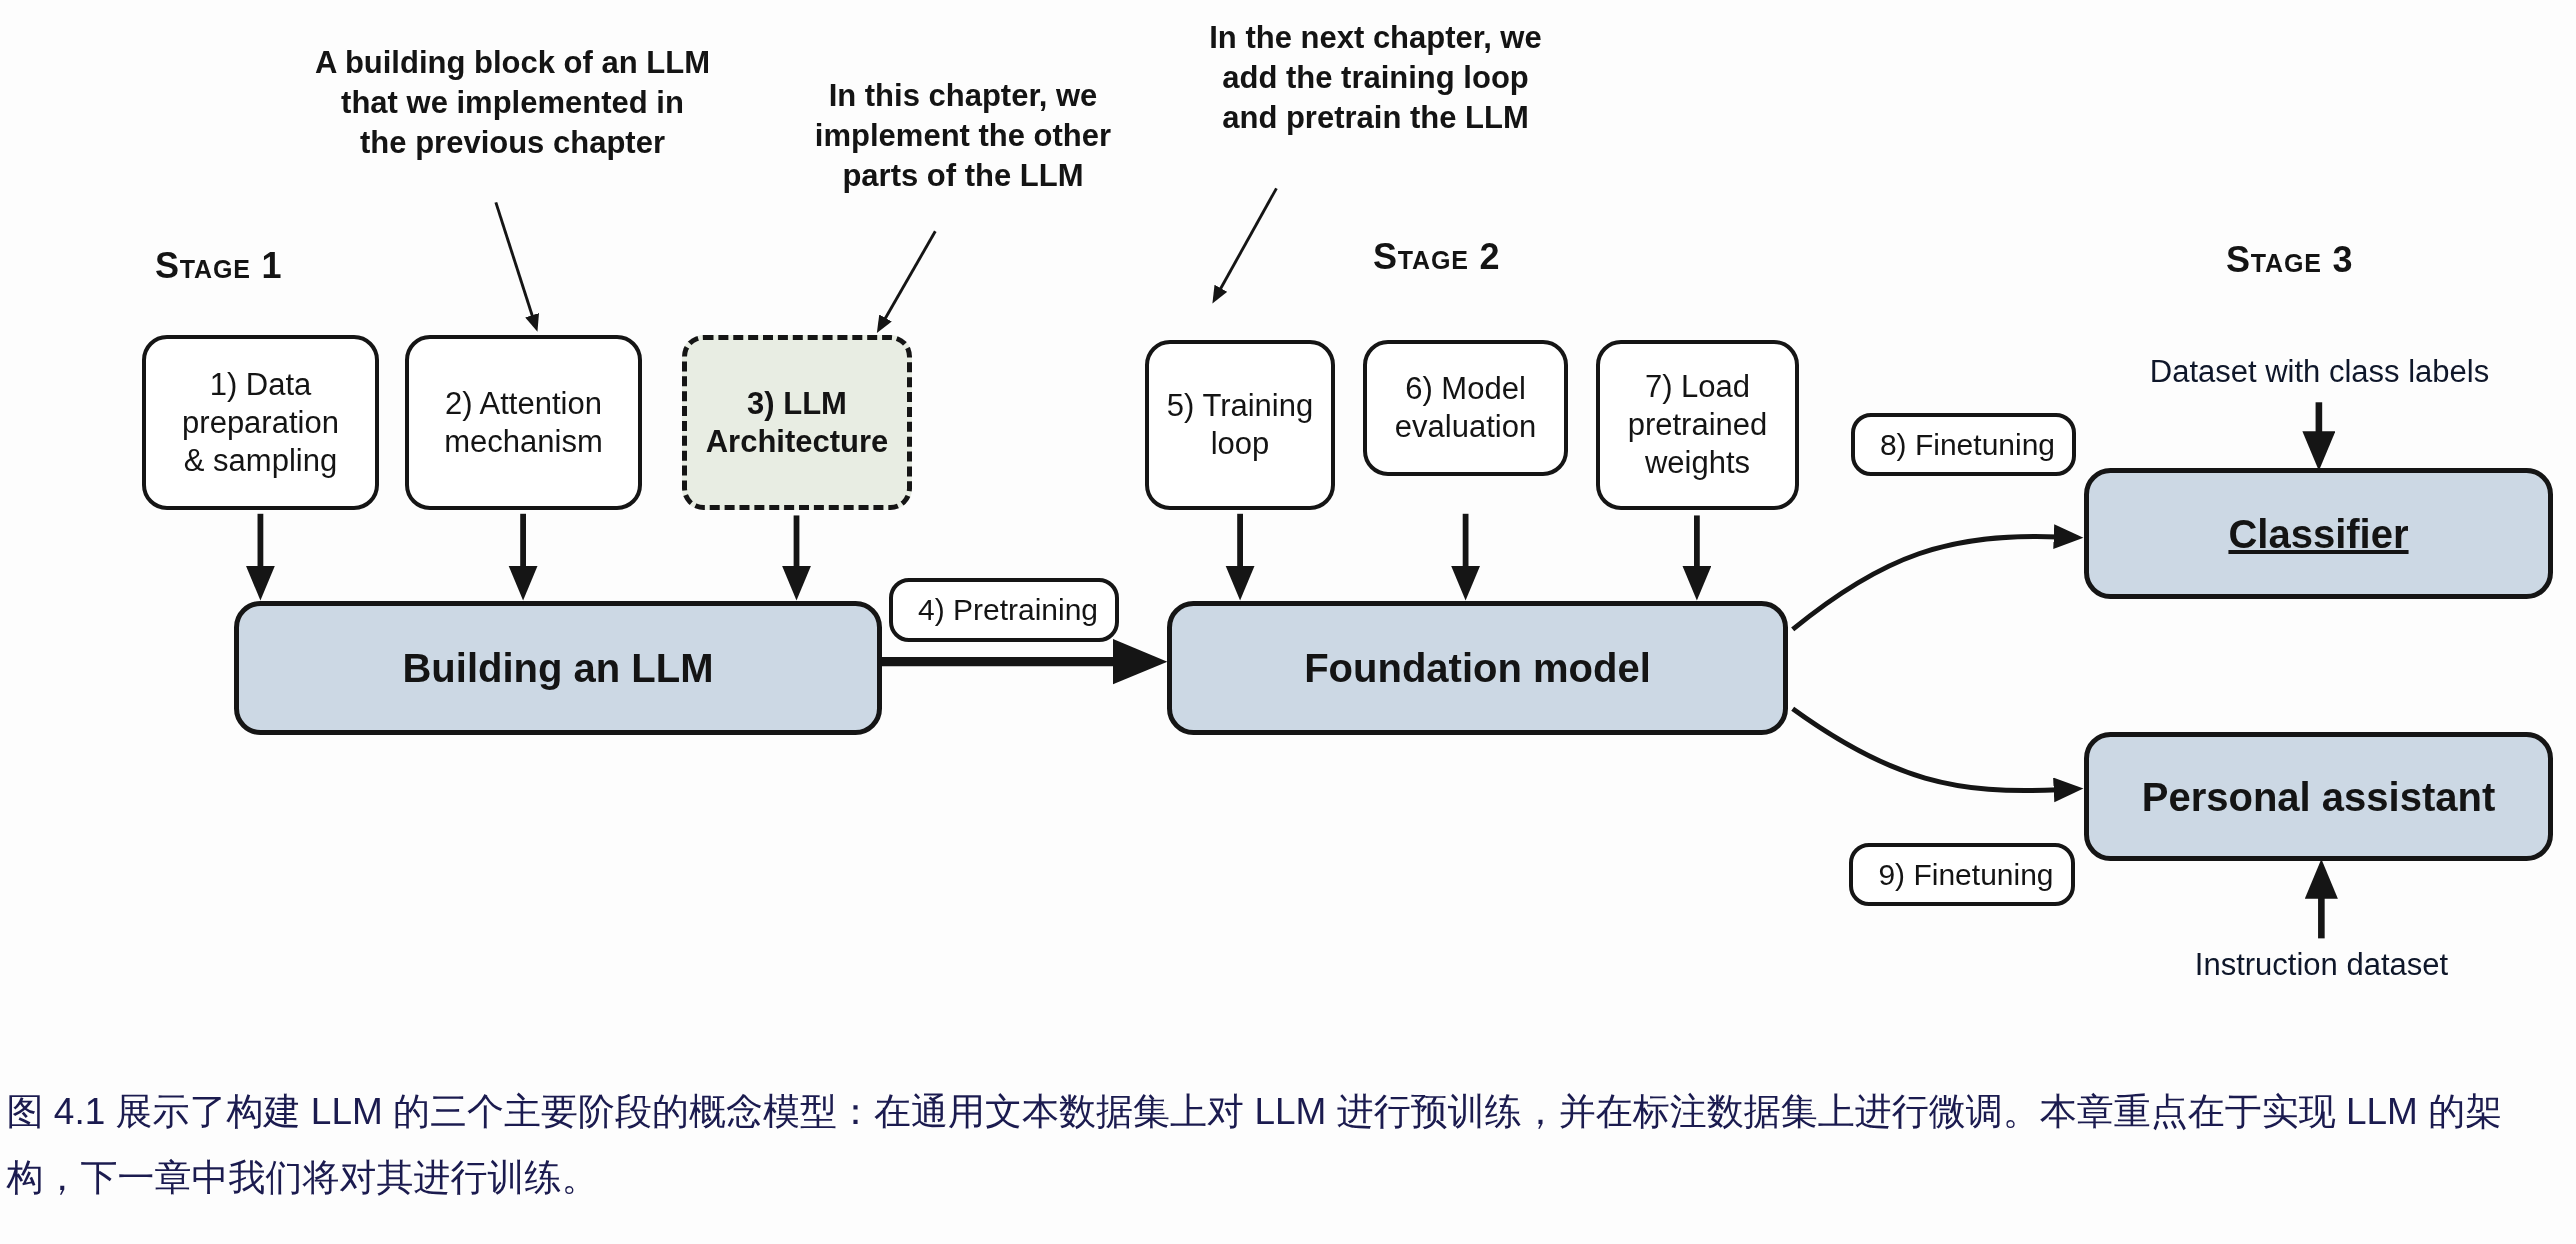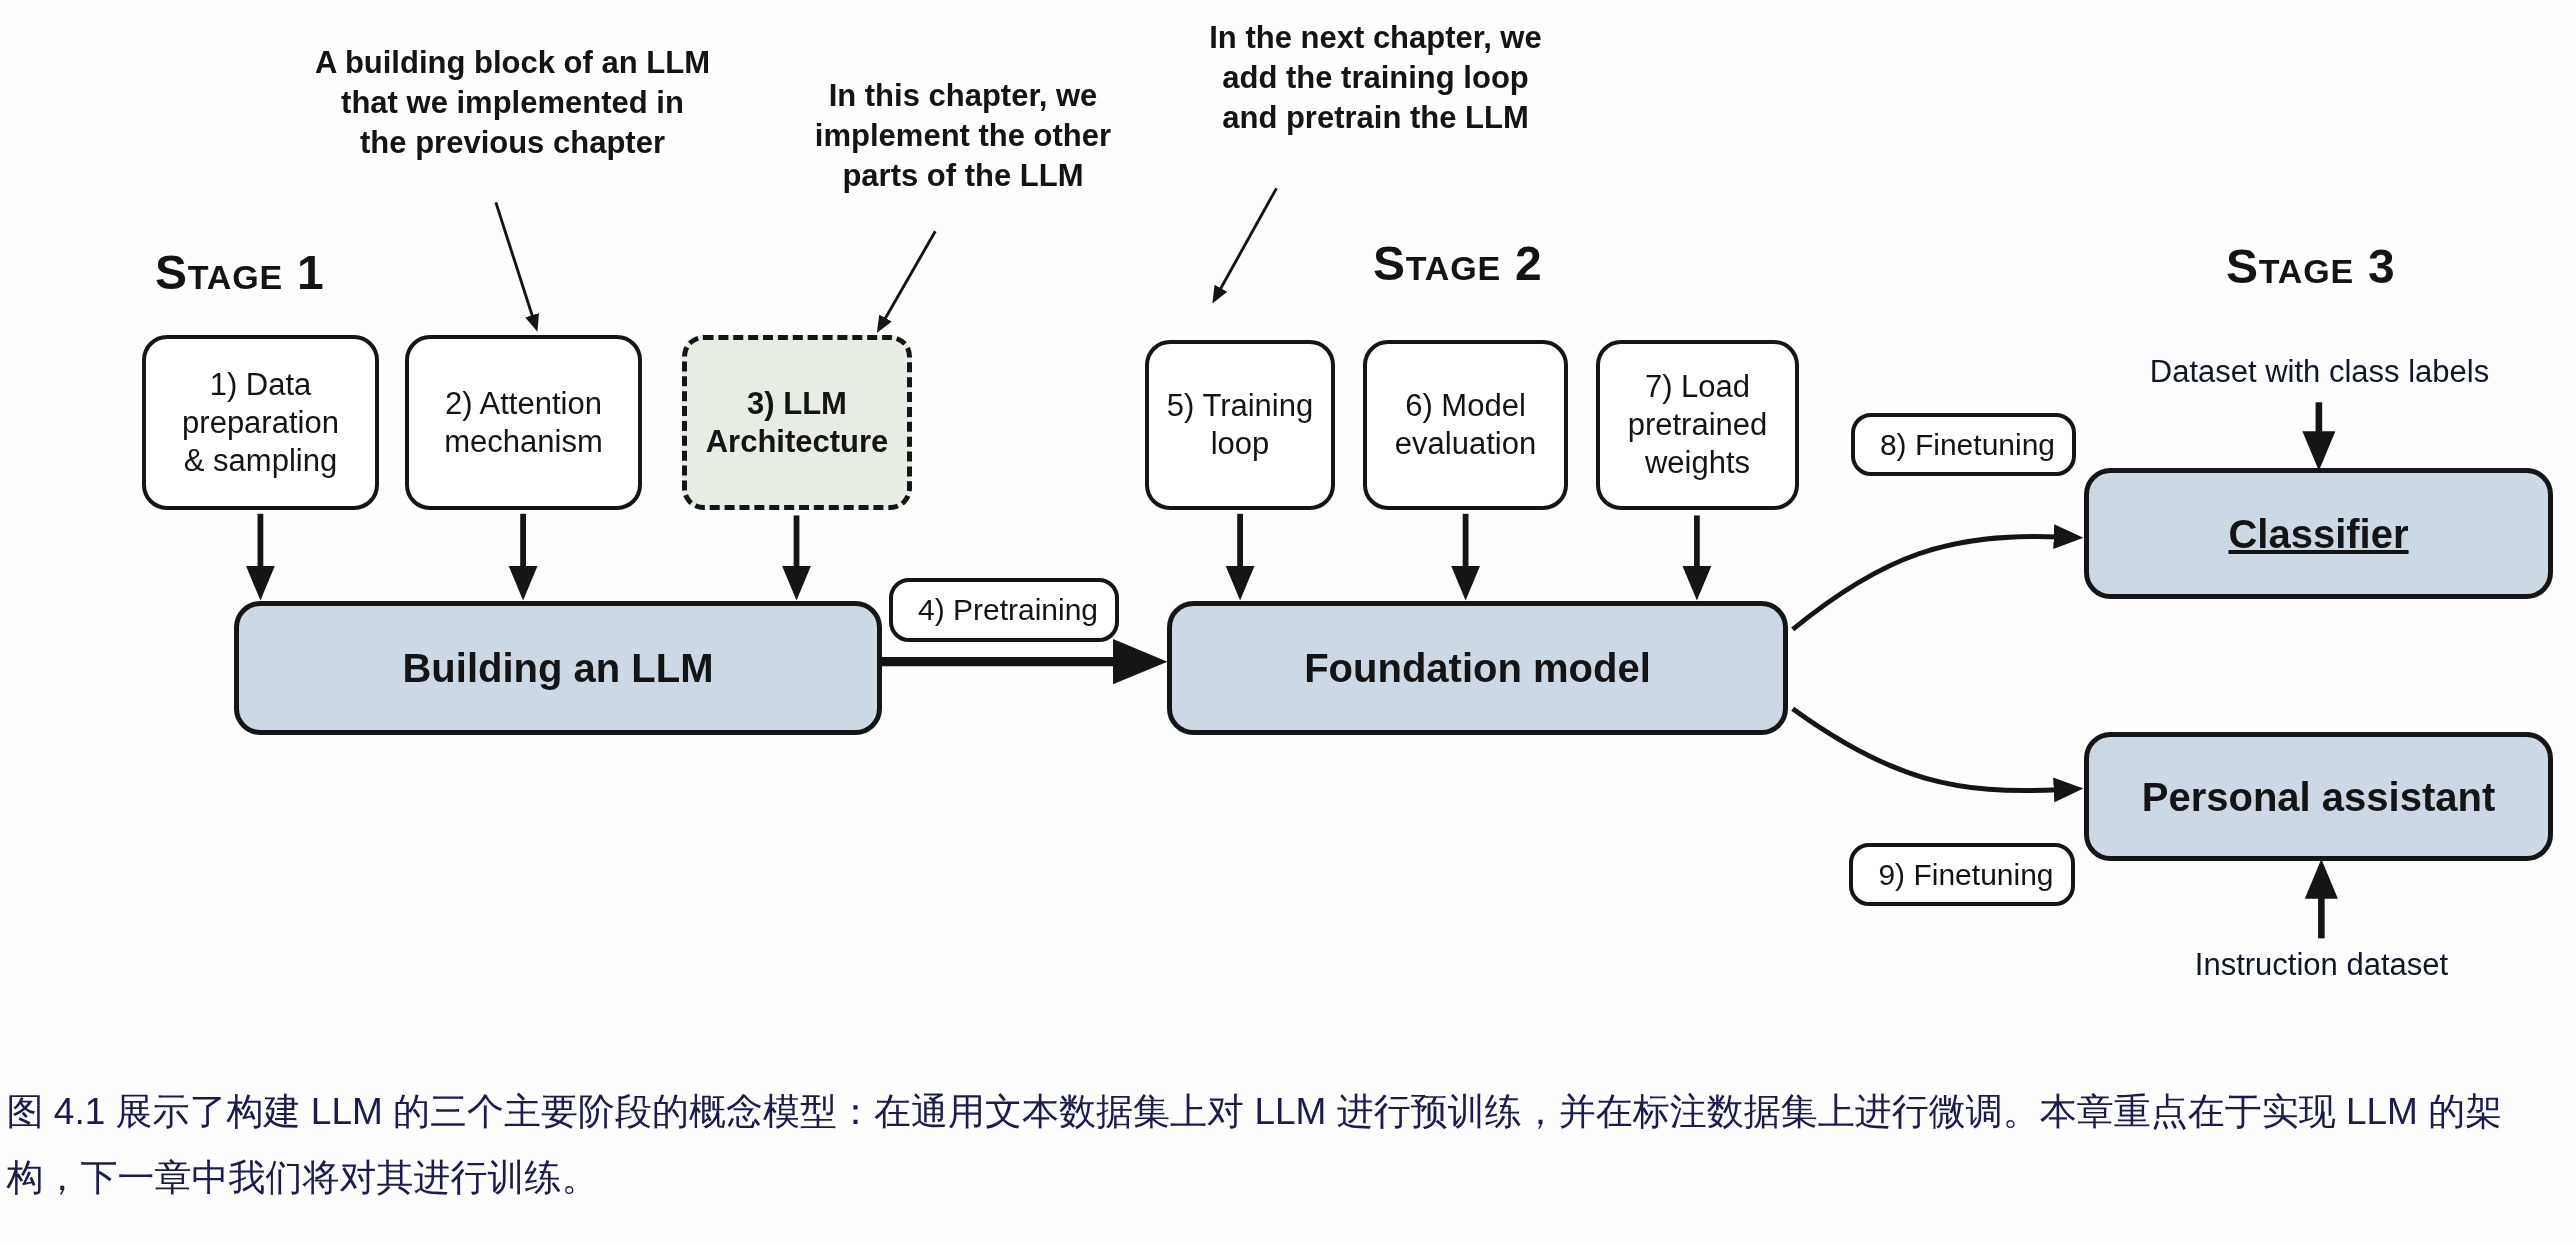--- a/index.html
+++ b/index.html
@@ -12,33 +12,33 @@
   .mid{stroke-width:6;marker-end:url(#ah);}
   .thick{stroke-width:7;marker-end:url(#ah);}
   .main{stroke-width:11;marker-end:url(#ah);}
   .med8{stroke-width:8;marker-end:url(#ah);}
 
   .ann{position:absolute;font-weight:700;font-size:31px;line-height:40px;text-align:center;white-space:pre-line;color:#141414;}
   #a1{left:273px;top:43px;width:479px;}
   #a2{left:748px;top:76px;width:430px;}
   #a3{left:1169px;top:18px;width:413px;}
 
-  .stage{position:absolute;font-weight:700;font-size:48px;color:#141414;font-variant:small-caps;letter-spacing:0.8px;}
+  .stage{position:absolute;font-weight:700;font-size:36px;color:#141414;font-variant:small-caps;letter-spacing:0.8px;}
   #s1{left:155px;top:245px;}
   #s2{left:1373px;top:236px;}
   #s3{left:2226px;top:239px;}
 
   .box{position:absolute;box-sizing:border-box;border:4.1px solid var(--stroke);border-radius:25px;background:#fff;
        display:flex;align-items:center;justify-content:center;text-align:center;white-space:pre-line;
        font-size:31px;line-height:38px;color:#141414;}
   #b1{left:142px;top:335px;width:237px;height:175px;}
   #b2{left:405px;top:335px;width:237px;height:175px;}
   #b3{left:682px;top:335px;width:230px;height:175px;border:5.8px dashed var(--stroke);background:var(--box-green);font-weight:700;border-radius:21.5px;}
   #b5{left:1145px;top:340px;width:190px;height:170px;}
-  #b6{left:1363px;top:340px;width:205px;height:170px;}
+  #b6{left:1363px;top:340px;width:205px;height:136px;}
   #b7{left:1596px;top:340px;width:203px;height:170px;}
 
   .bigbox{border-width:5px;background:var(--box-blue);font-weight:700;font-size:40px;border-radius:26.4px;}
   #building{left:198px;top:601px;width:648px;height:134px;margin-left:36px;}
   #foundation{left:1167px;top:601px;width:621px;height:134px;}
   #classifier{left:2084px;top:468px;width:469px;height:131px;text-decoration:underline;}
   #assistant{left:2084px;top:732px;width:469px;height:129px;}
 
   .label-box{border-radius:20px;font-size:30px;padding-left:8px;}
   #pretraining{left:889px;top:578px;width:230px;height:64px;}

